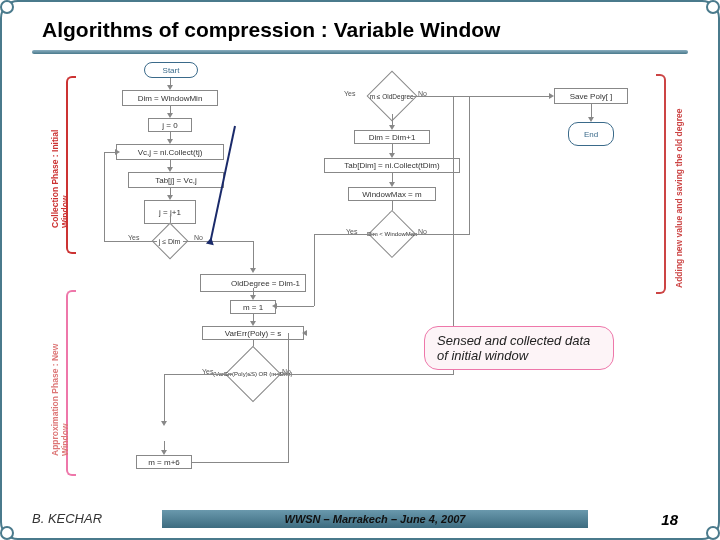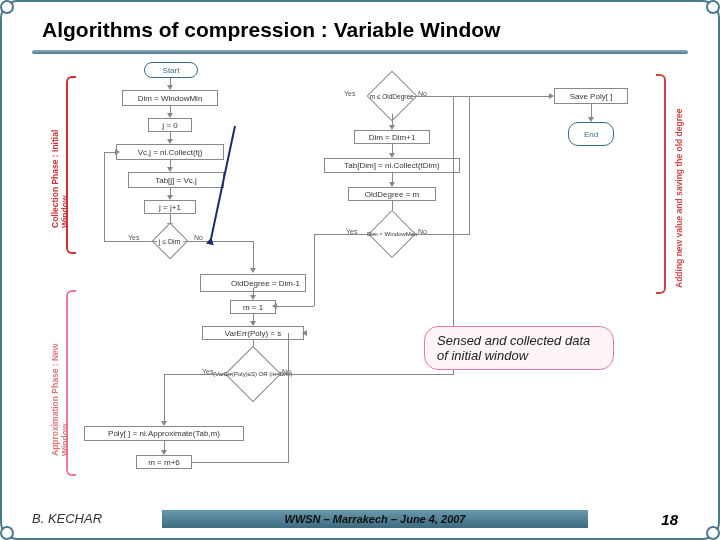--- a/index.html
+++ b/index.html
@@ -70,21 +70,21 @@
     <div class="arrow-head down" style="left:123px; top:55px;"></div>
     <div class="node box" style="left:104px; top:60px; width:44px; height:14px;">j = 0</div>
     <div class="arrow-line" style="left:126px; top:74px; width:1px; height:8px;"></div>
     <div class="arrow-head down" style="left:123px; top:81px;"></div>
     <div class="node box" style="left:72px; top:86px; width:108px; height:16px;">Vc,j = ni.Collect(tj)</div>
     <div class="arrow-line" style="left:126px; top:102px; width:1px; height:8px;"></div>
     <div class="arrow-head down" style="left:123px; top:109px;"></div>
     <div class="node box" style="left:84px; top:114px; width:96px; height:16px;">Tab[j] = Vc,j</div>
     <div class="arrow-line" style="left:126px; top:130px; width:1px; height:8px;"></div>
     <div class="arrow-head down" style="left:123px; top:137px;"></div>
-    <div class="node box" style="left:100px; top:142px; width:52px; height:14px;">j = j+1</div>
+    <div class="node box" style="left:100px; top:142px; width:52px; height:24px;">j = j+1</div>
     <div class="arrow-line" style="left:126px; top:156px; width:1px; height:10px;"></div>
     <div class="arrow-head down" style="left:123px; top:165px;"></div>
     <div class="node diamond" style="left:113px; top:170px; width:26px; height:26px;">
         <div class="dtext">j ≤ Dim</div>
       </div>
     <div class="lbl" style="left:84px; top:176px;">Yes</div>
     <div class="lbl" style="left:150px; top:176px;">No</div>
 
     <div class="arrow-line" style="left:60px; top:183px; width:53px; height:1px;"></div>
     <div class="arrow-line" style="left:60px; top:94px; width:1px; height:90px;"></div>
@@ -107,21 +107,20 @@
 
     <div class="node diamond" style="left:189px; top:296px; width:40px; height:40px;">
         <div class="dtext" style="font-size:6px; width:80px; text-align:center;">(VarErr(Poly)≤S) OR (m&lt;Dim)</div>
       </div>
     <div class="lbl" style="left:158px; top:310px;">Yes</div>
     <div class="lbl" style="left:238px; top:310px;">No</div>
 
     <div class="arrow-line" style="left:120px; top:316px; width:69px; height:1px;"></div>
     <div class="arrow-line" style="left:120px; top:316px; width:1px; height:48px;"></div>
     <div class="arrow-head down" style="left:117px; top:363px;"></div>
-    <div class="node box" style="left:40px; top:368px; width:160px; height:15px;">Poly[ ] = ni.Approximate(Tab,m)</div>
     <div class="arrow-line" style="left:120px; top:383px; width:1px; height:10px;"></div>
     <div class="arrow-head down" style="left:117px; top:392px;"></div>
     <div class="node box" style="left:92px; top:397px; width:56px; height:14px;">m = m+6</div>
 
     <div class="arrow-line" style="left:148px; top:404px; width:96px; height:1px;"></div>
     <div class="arrow-line" style="left:244px; top:275px; width:1px; height:130px;"></div>
     <div class="arrow-line" style="left:244px; top:275px; width:-1px; height:1px;"></div>
     <div class="arrow-head left" style="left:258px; top:272px; border-right-color:#888;"></div>
 
     <div class="node diamond" style="left:330px; top:20px; width:36px; height:36px;">
@@ -131,21 +130,21 @@
     <div class="lbl" style="left:374px; top:32px;">No</div>
 
     <div class="arrow-line" style="left:348px; top:56px; width:1px; height:12px;"></div>
     <div class="arrow-head down" style="left:345px; top:67px;"></div>
     <div class="node box" style="left:310px; top:72px; width:76px; height:14px;">Dim = Dim+1</div>
     <div class="arrow-line" style="left:348px; top:86px; width:1px; height:10px;"></div>
     <div class="arrow-head down" style="left:345px; top:95px;"></div>
     <div class="node box" style="left:280px; top:100px; width:136px; height:15px;">Tab[Dim] = ni.Collect(tDim)</div>
     <div class="arrow-line" style="left:348px; top:115px; width:1px; height:10px;"></div>
     <div class="arrow-head down" style="left:345px; top:124px;"></div>
-    <div class="node box" style="left:304px; top:129px; width:88px; height:14px;">OldDegree = m</div>
+    <div class="node box" style="left:304px; top:129px; width:88px; height:14px;">WindowMax = m</div>
     <div class="arrow-line" style="left:348px; top:143px; width:1px; height:12px;"></div>
     <div class="arrow-head down" style="left:345px; top:154px;"></div>
     <div class="node diamond" style="left:331px; top:159px; width:34px; height:34px;">
         <div class="dtext" style="font-size:6px; width:70px; text-align:center;">Dim &lt; WindowMax</div>
       </div>
     <div class="lbl" style="left:302px; top:170px;">Yes</div>
     <div class="lbl" style="left:374px; top:170px;">No</div>
 
     <div class="arrow-line" style="left:270px; top:176px; width:61px; height:1px;"></div>
     <div class="arrow-line" style="left:270px; top:176px; width:1px; height:72px;"></div>

